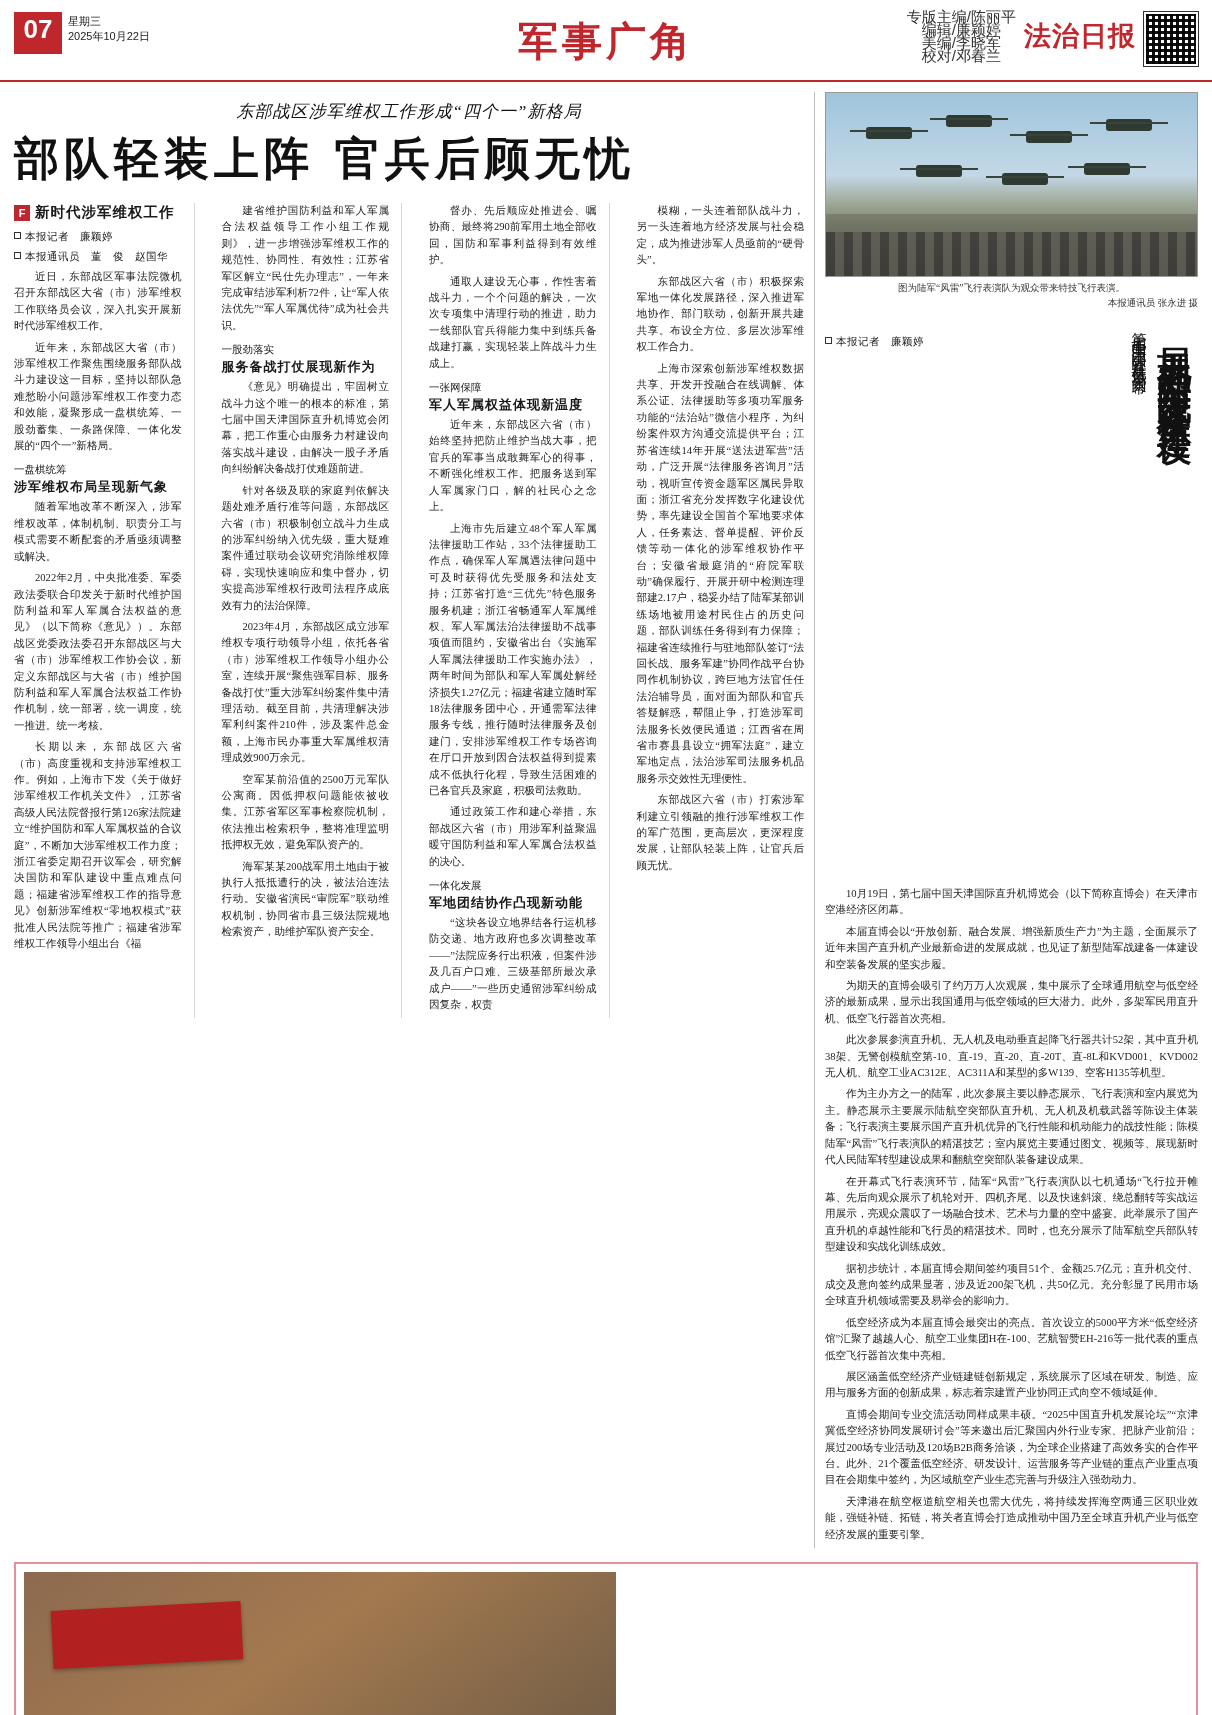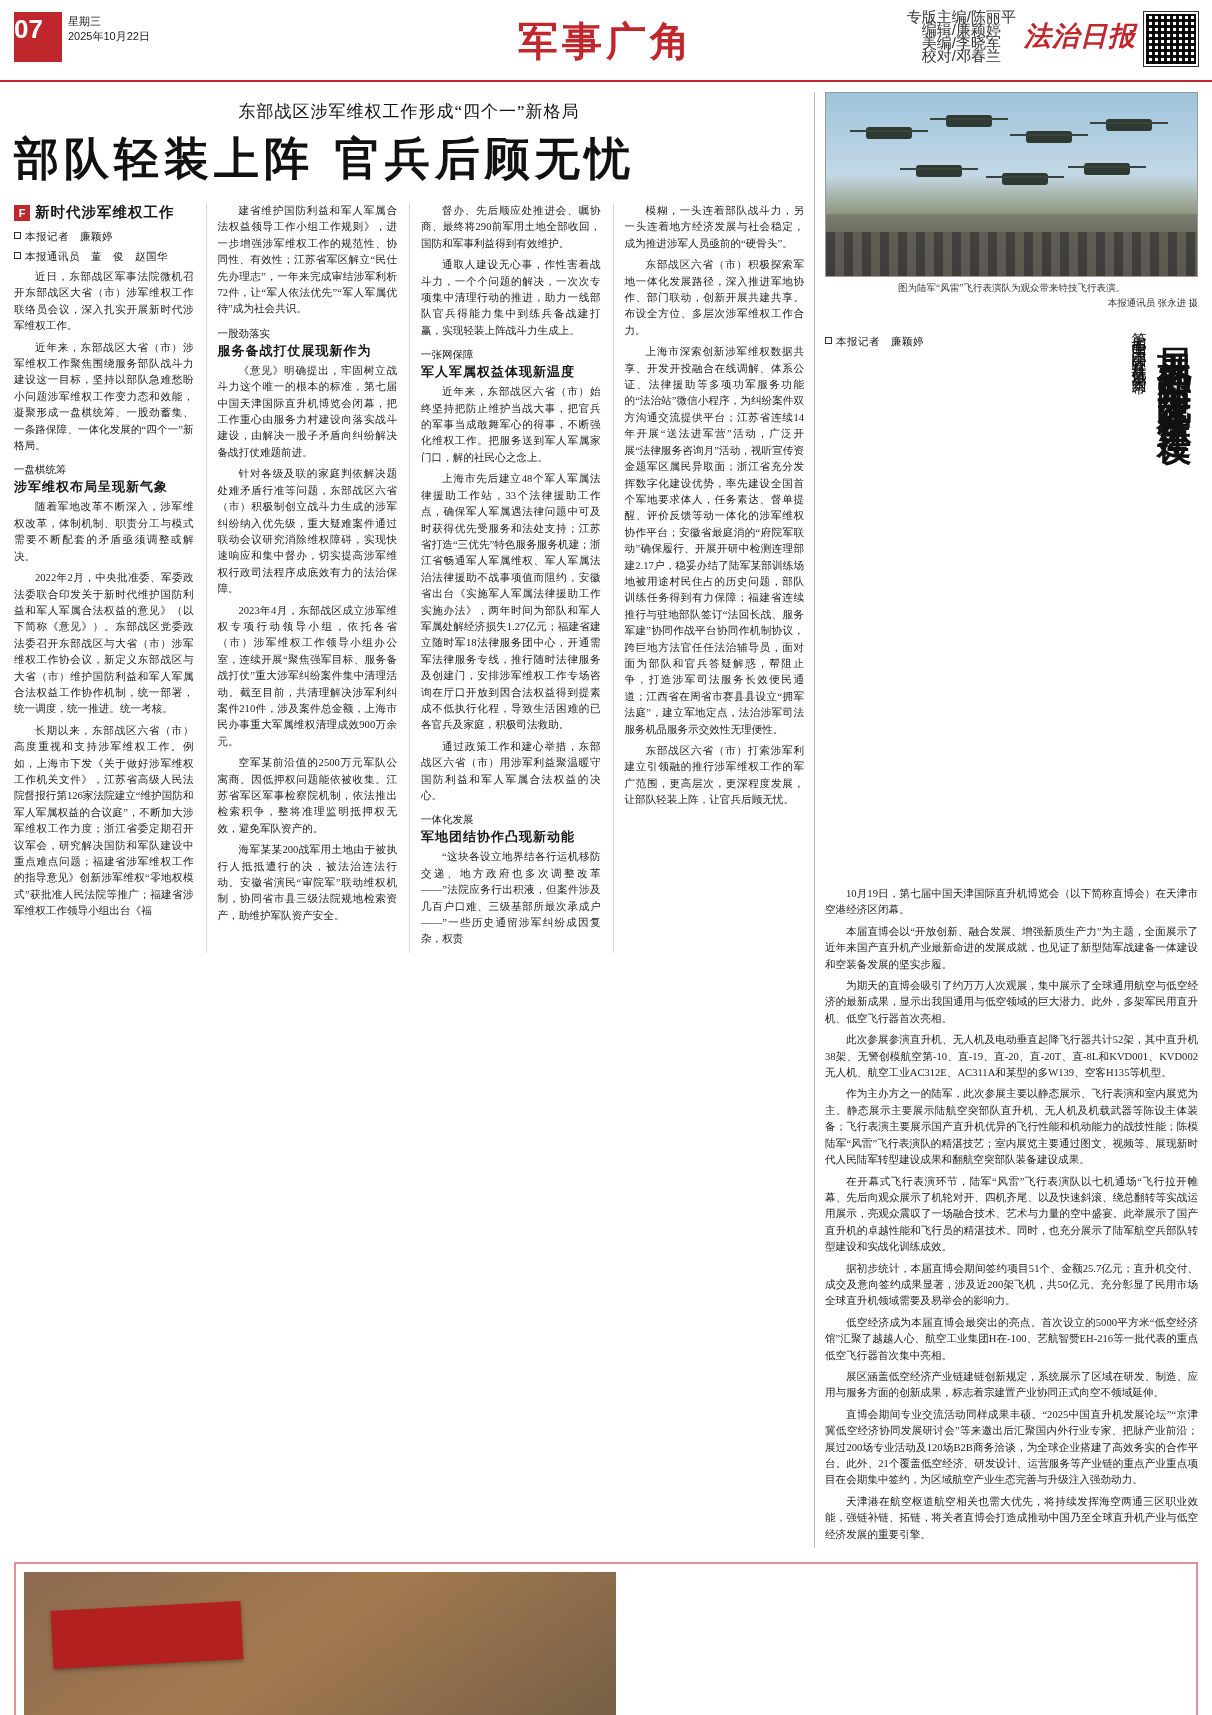--- a/index.html
+++ b/index.html
@@ -17,27 +17,28 @@
   
   .masthead {
     position: relative;
     height: 82px;
     display: flex;
     align-items: flex-start;
     border-bottom: 2px solid #c0272d;
     padding: 0 14px;
   }
   .page-num-box {
-    width: 48px; height: 50px;
+    width: 48px; height: 42px;
     background: #c0272d;
     color: #fff;
     font-family: "Liberation Sans", sans-serif;
     font-weight: bold;
     font-size: 26px;
     line-height: 34px;
+    text-align: center;
     margin-top: 12px;
   }
   .date-block {
     margin-top: 14px; margin-left: 6px;
     font-size: 11px; line-height: 15px;
     font-family: "Liberation Sans", sans-serif;
     color: #222;
   }
   .section-title {
     position: absolute;
@@ -59,21 +60,20 @@
     text-align: center;
     color: #333;
     font-family: "Liberation Sans", sans-serif;
   }
   .paper-logo {
     font-size: 27px; font-weight: bold;
     color: #c0272d;
     letter-spacing: 1px;
     font-family: "DejaVu Serif", serif;
     margin-top: 8px;
-    font-style: italic;
   }
   .qr {
     width: 54px; height: 54px;
     margin-top: 2px;
     background:
       repeating-linear-gradient(90deg, #111 0 3px, #fff 3px 6px),
       repeating-linear-gradient(0deg, #111 0 3px, #fff 3px 6px);
     background-blend-mode: multiply;
     border: 2px solid #fff;
     outline: 1px solid #333;
@@ -84,35 +84,36 @@
   .left-zone { width: 790px; }
   .right-zone { width: 384px; border-left: 1px solid #bbb; padding-left: 10px; }
 
   
   .kicker {
     text-align: center;
     font-size: 17px;
     letter-spacing: 1px;
     margin: 8px 0 6px 0;
     color: #111;
+    font-style: italic;
   }
   .main-head {
     text-align: left;
     font-size: 45px;
     font-weight: bold;
     letter-spacing: 5px;
     color: #111;
     font-family: "DejaVu Serif", serif;
     margin-bottom: 14px;
   }
 
   
   .cols { display: flex; gap: 12px; }
   .col { flex: 1; }
-  .col + .col { border-left: 1px solid #d8d8d8; padding-left: 11px; }
+  .col + .col { border-left: 1px solid #d8d8d8; padding-left: 27px; }
 
   .tag-row { display: flex; align-items: center; gap: 5px; margin-bottom: 7px; }
   .tag-mark {
     width: 16px; height: 16px;
     background: #c0272d; color: #fff;
     font-size: 11px; line-height: 16px; text-align: center;
     font-family: "Liberation Sans", sans-serif;
     font-weight: bold;
   }
   .tag-text { font-size: 14.5px; font-weight: bold; letter-spacing: 1px; }

